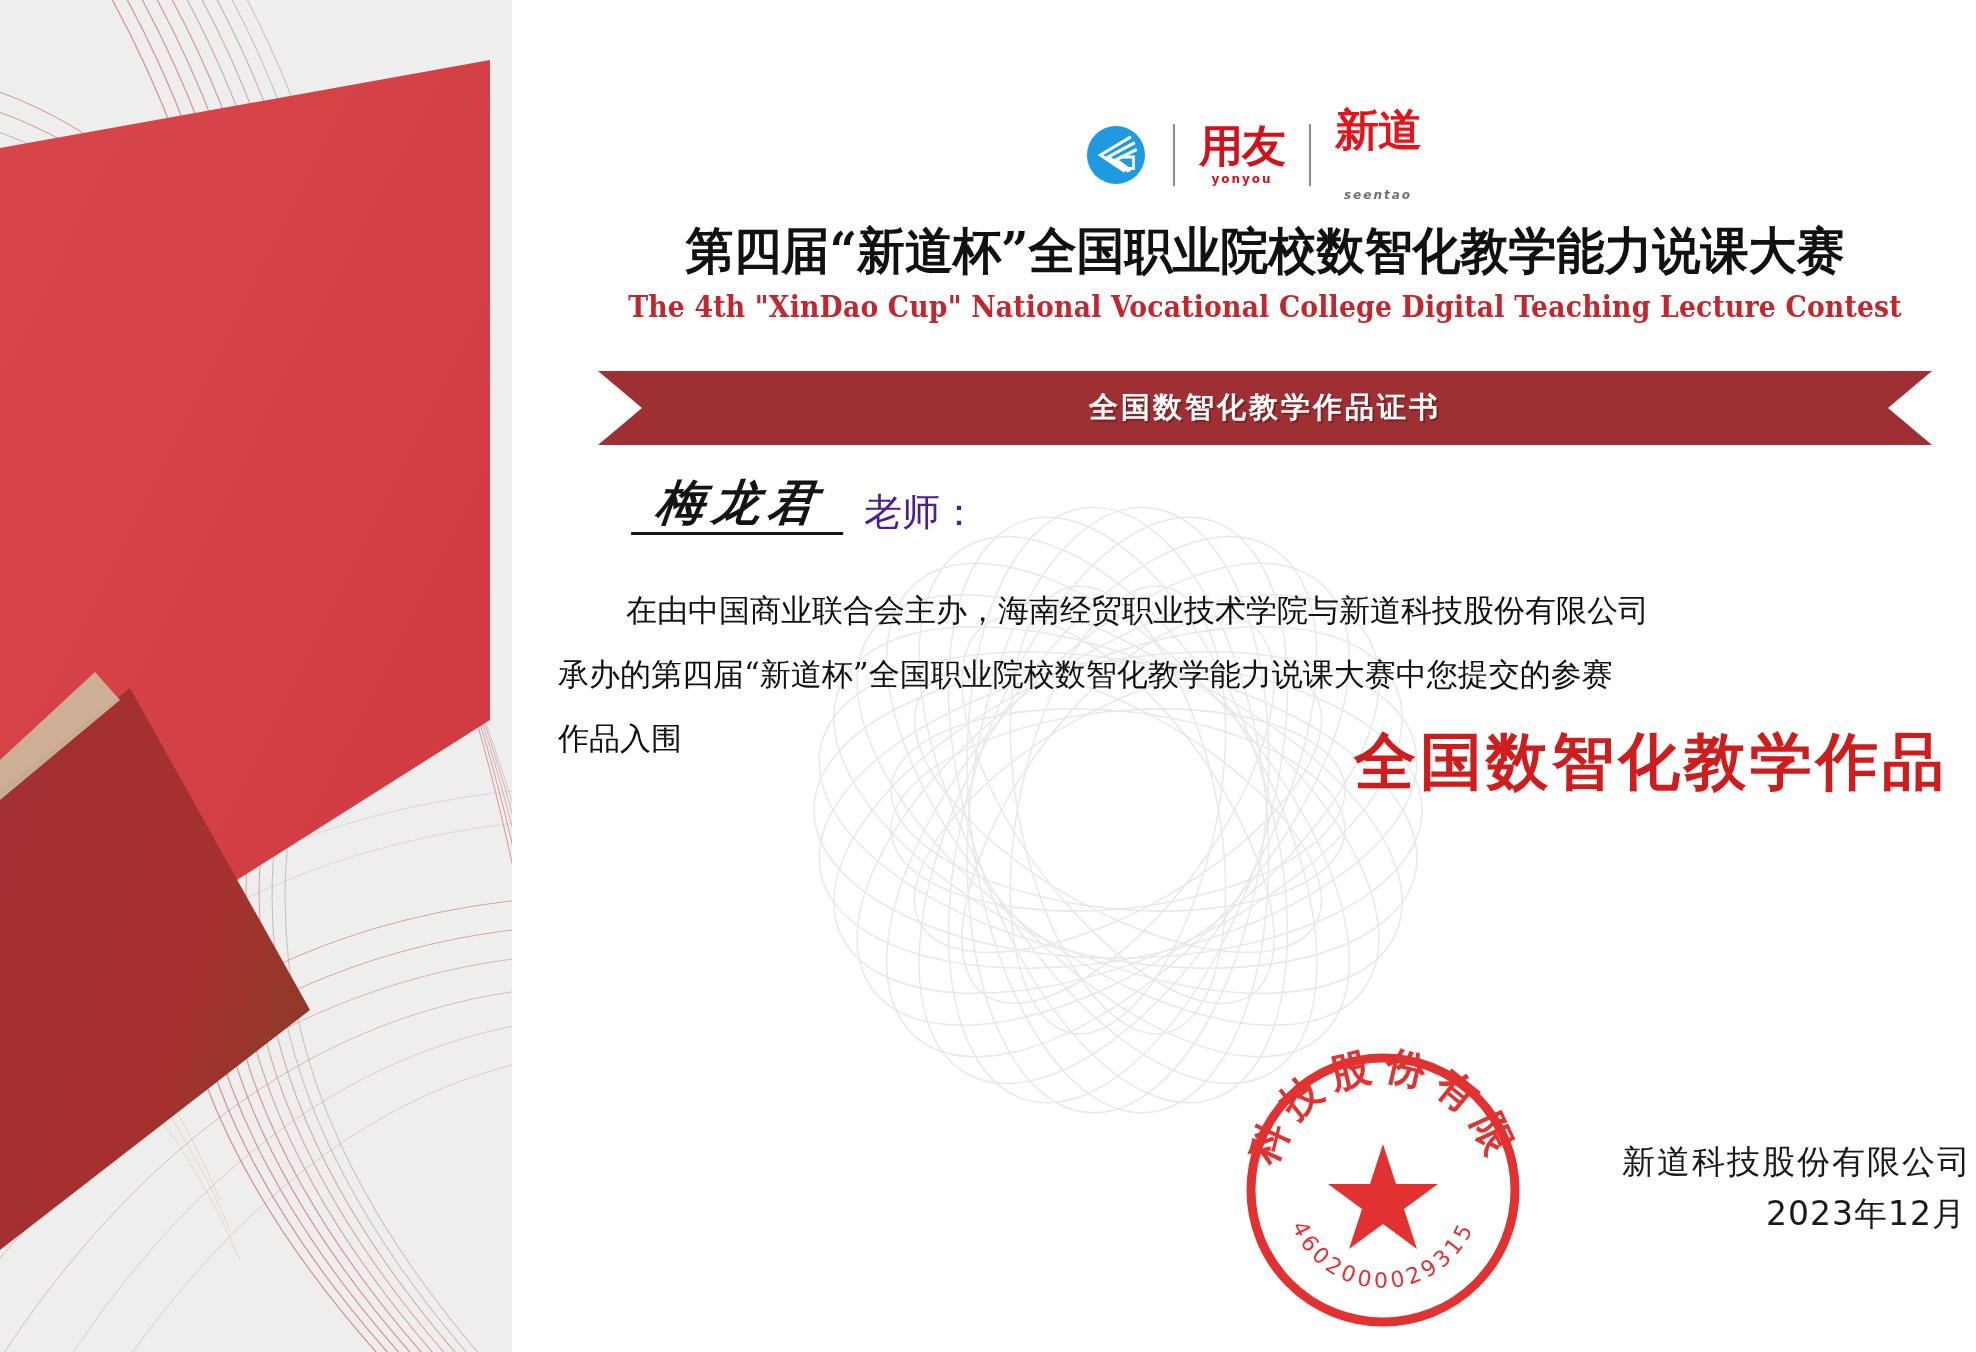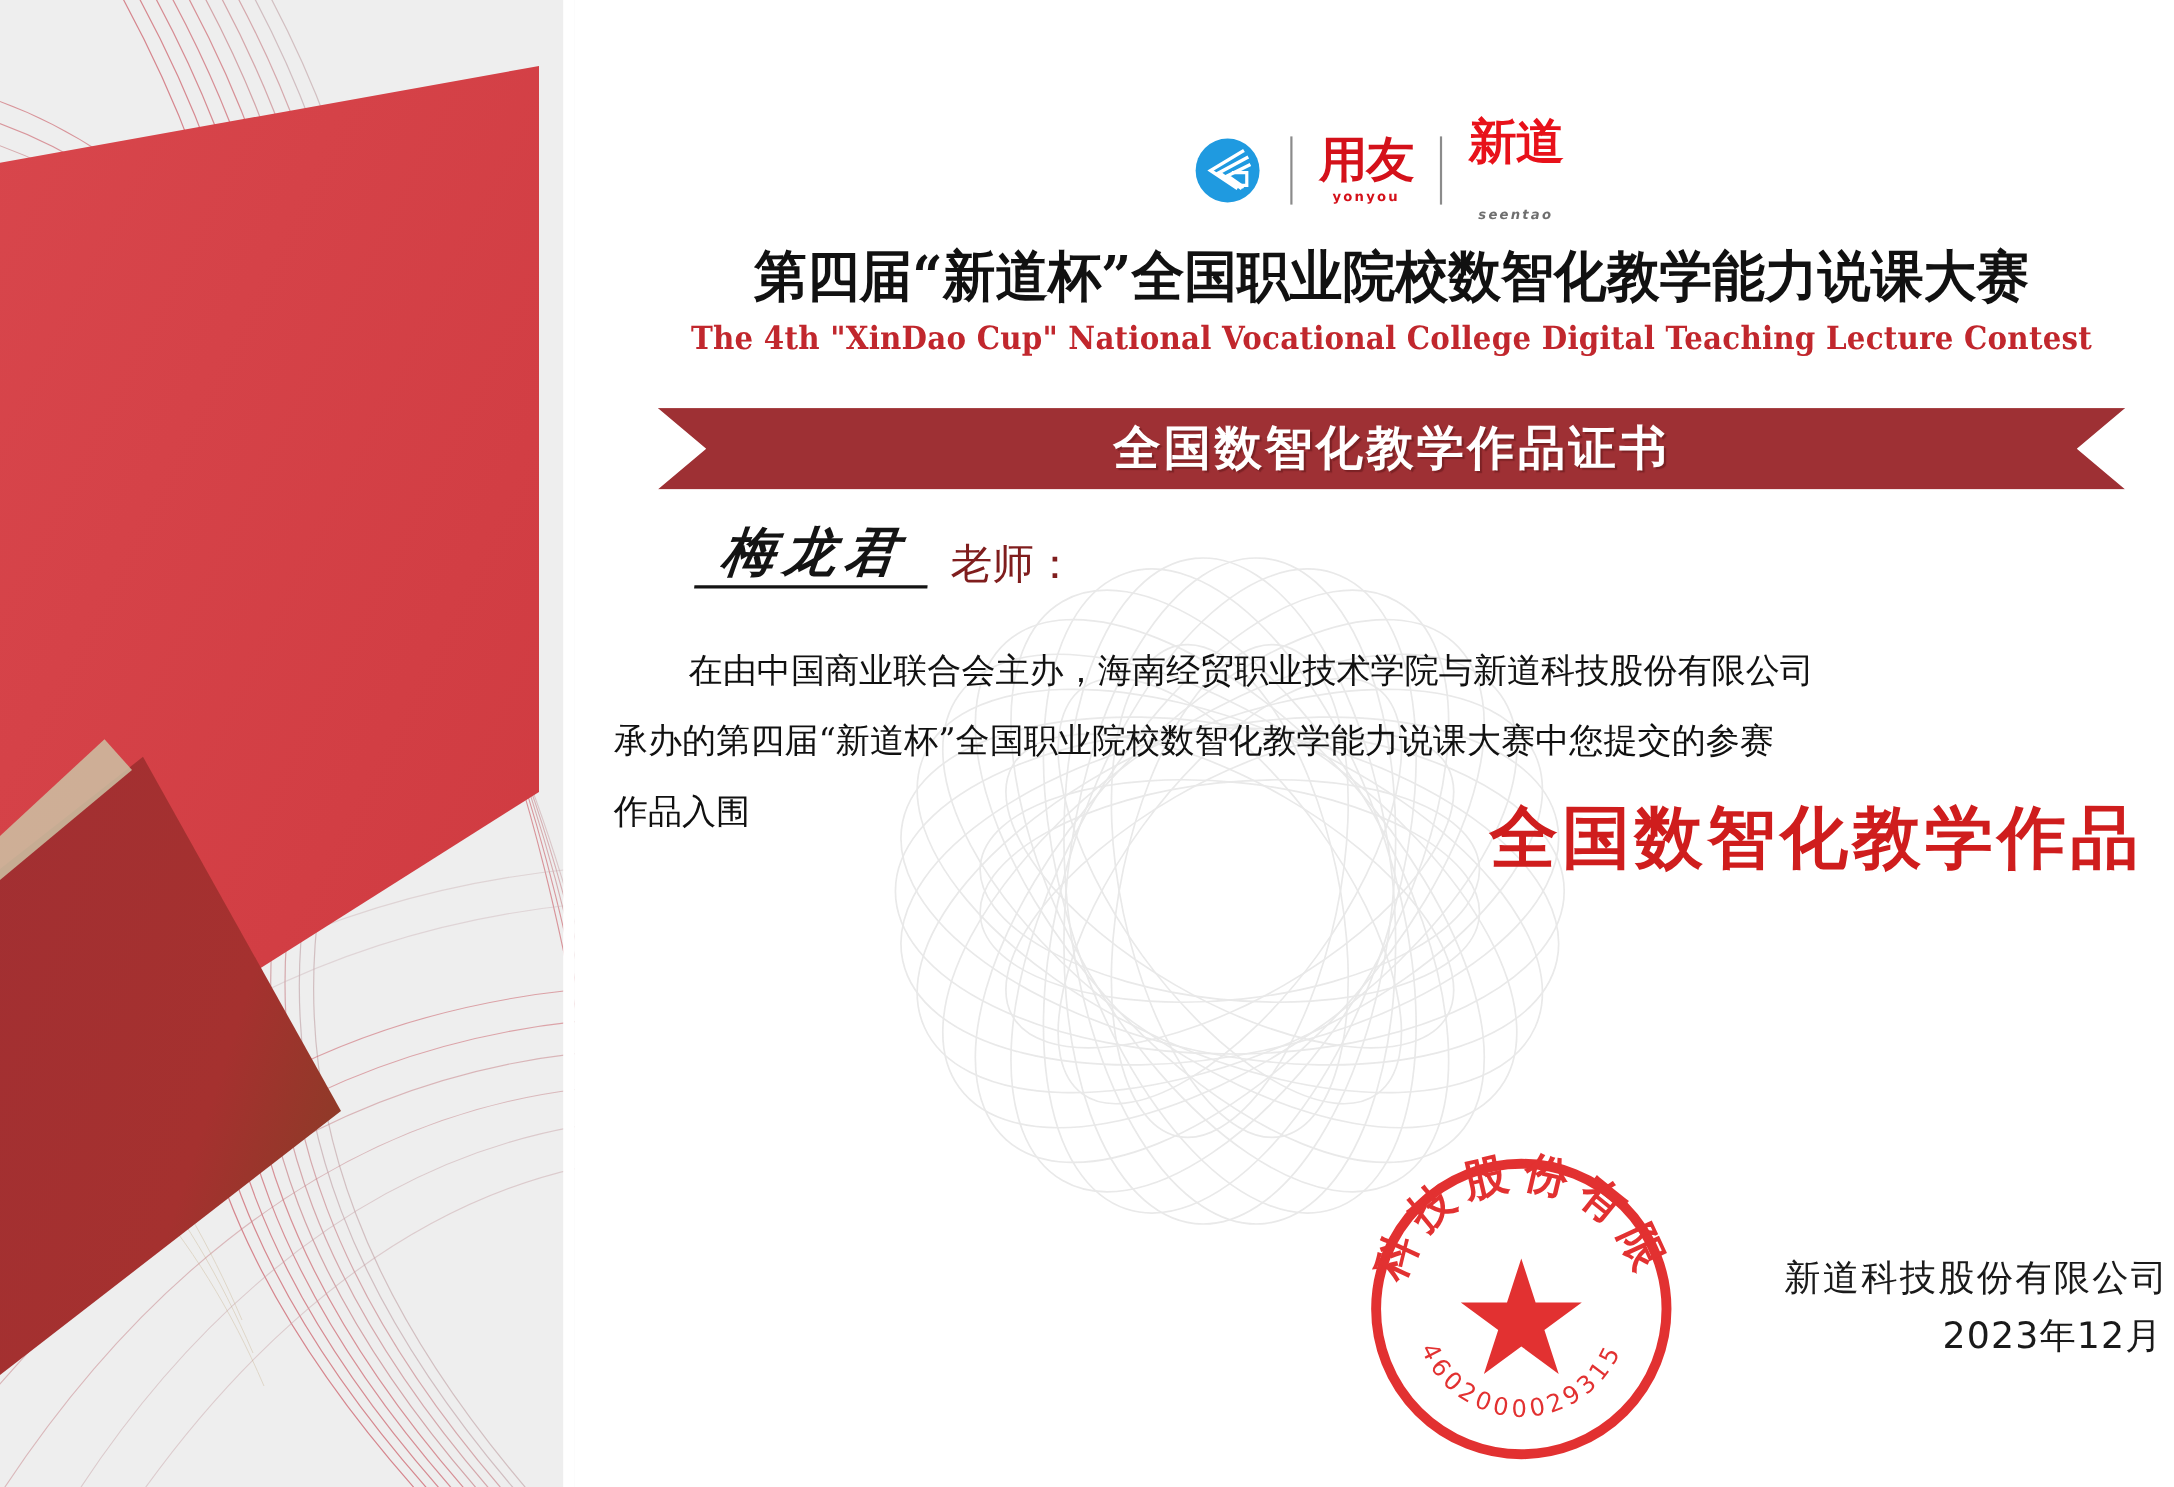--- a/index.html
+++ b/index.html
@@ -177,21 +177,21 @@
     );
   }
   .ribbon-text {
     position: absolute;
     inset: 0;
     display: flex;
     align-items: center;
     justify-content: center;
     color: #ffffff;
     font-family: "DejaVu Sans", "Liberation Sans", sans-serif;
-    font-size: 43px;
+    font-size: 29px;
     font-weight: bold;
     letter-spacing: 3px;
     text-shadow: 2px 2px 1px rgba(80,15,18,0.45);
   }
 
   
   .recipient {
     position: absolute;
     left: 96px;
     top: 478px;
@@ -206,21 +206,21 @@
     color: #141414;
     border-bottom: 3px solid #141414;
     padding: 0 22px 6px 22px;
     letter-spacing: 8px;
     line-height: 1;
     transform: skewX(-6deg);
   }
   .recipient-suffix {
     font-family: "DejaVu Serif", "Liberation Serif", serif;
     font-size: 38px;
-    color: #7f1d1d;
+    color: #4c1d95;
     margin-left: 18px;
     padding-bottom: 4px;
     line-height: 1;
   }
 
   
   .body-text {
     position: absolute;
     left: 0px;
     top: 578px;

